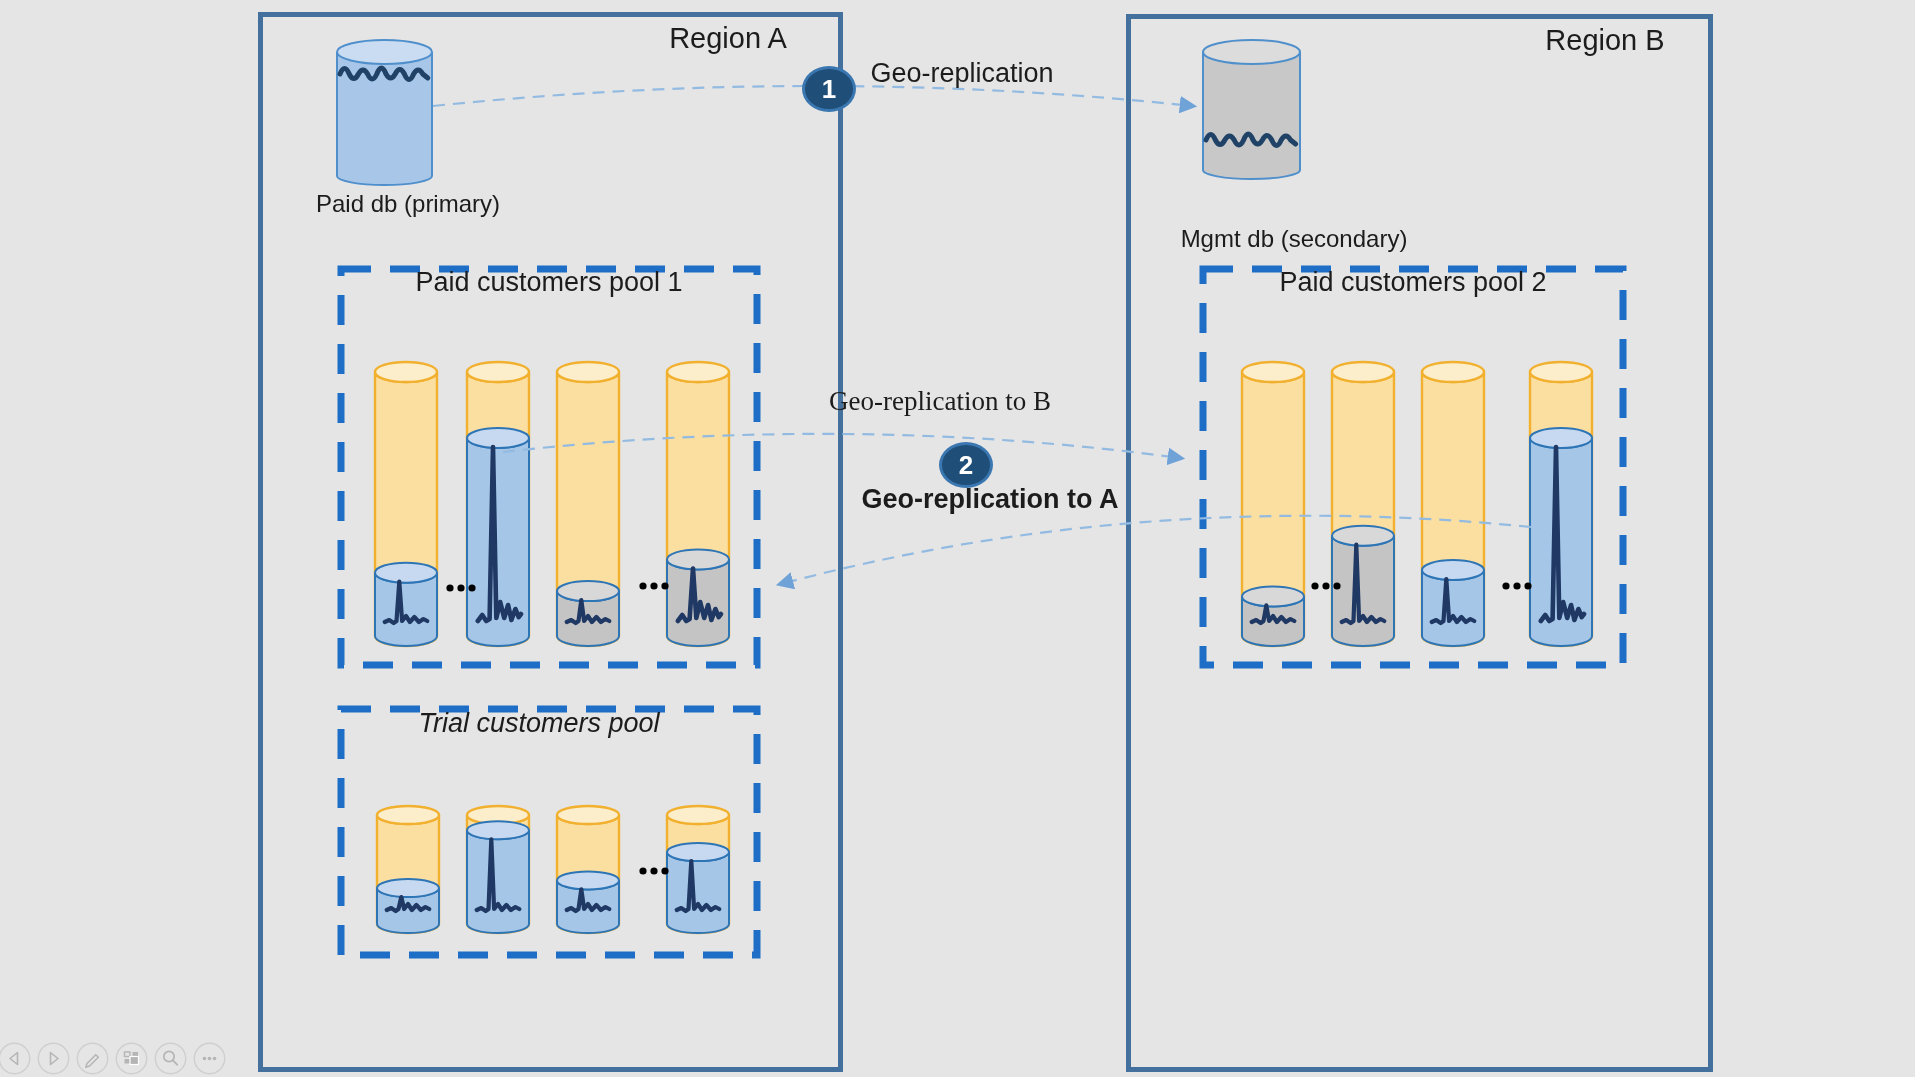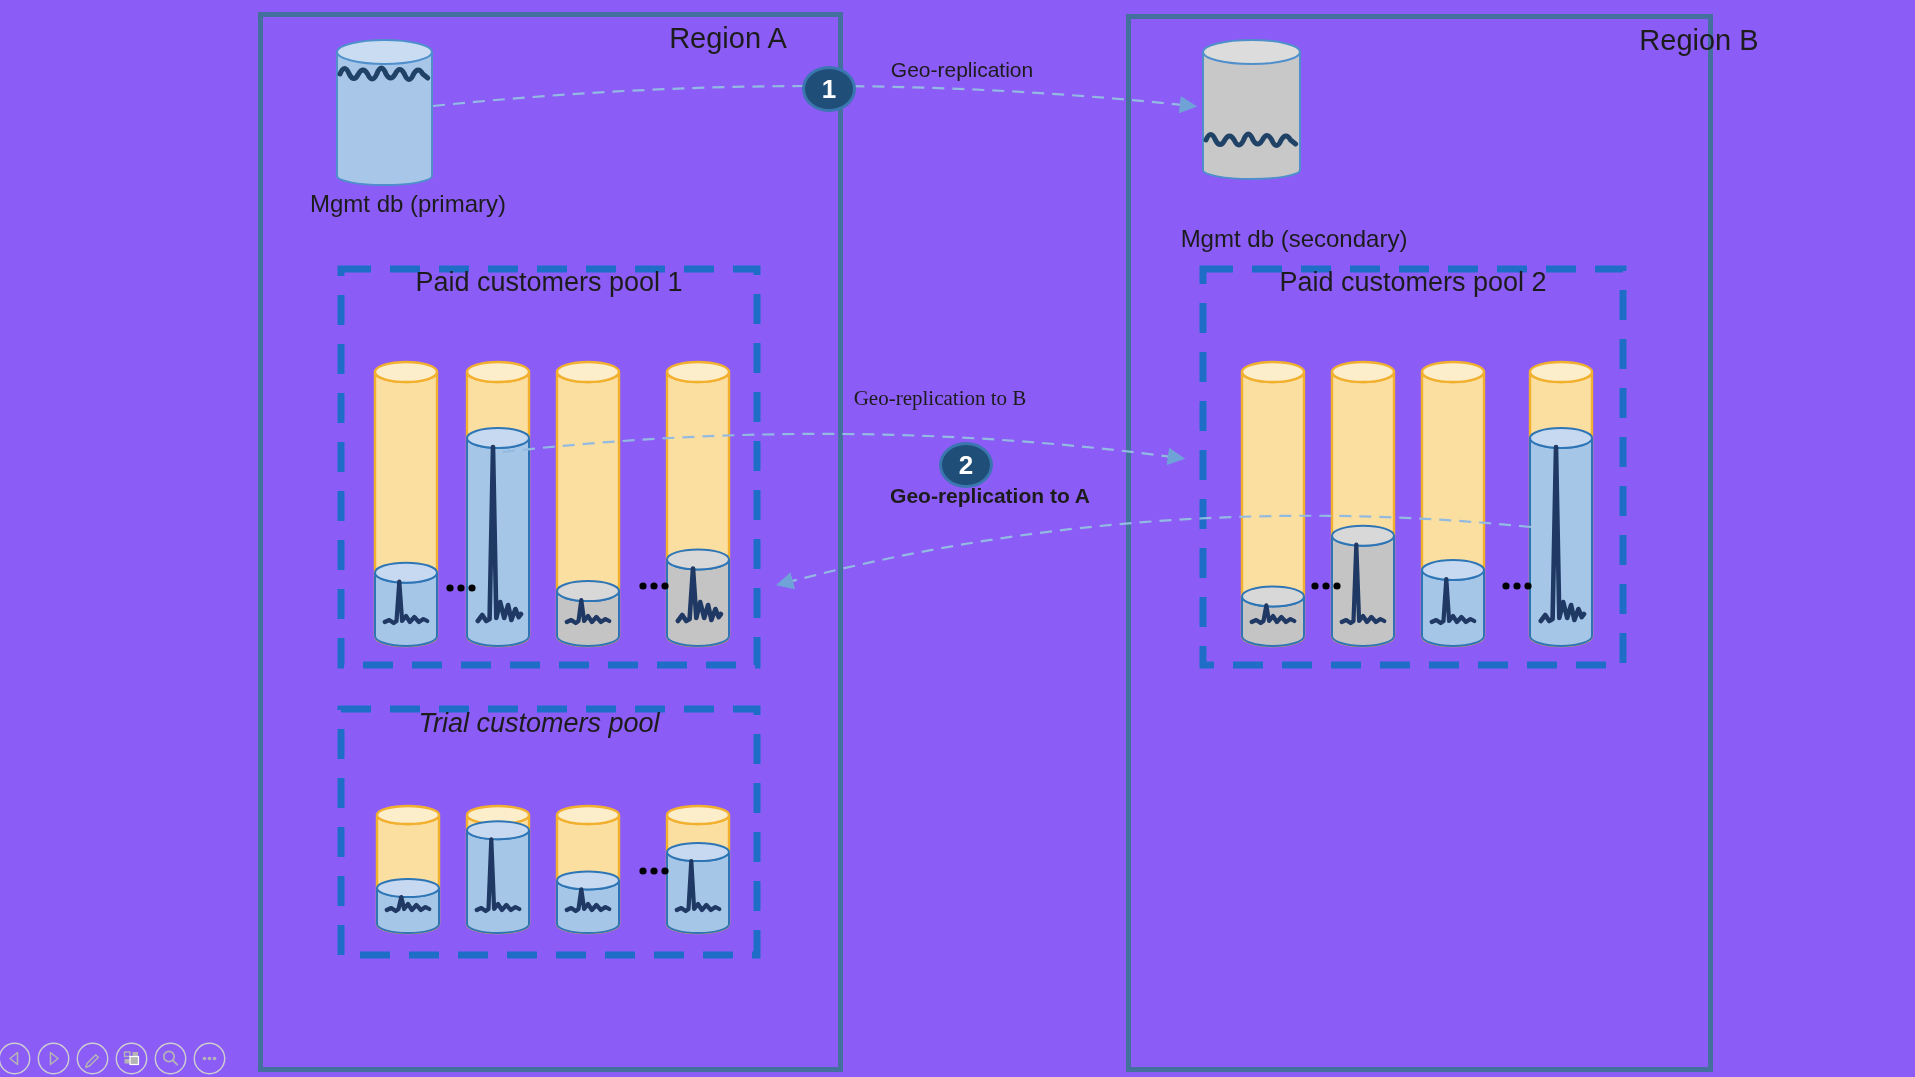--- a/index.html
+++ b/index.html
@@ -1,26 +1,26 @@
 <!DOCTYPE html>
 <html><head>
 <meta charset="utf-8">
 <style>
   html,body{margin:0;padding:0;background:#fff;}
   body{width:1915px;height:1077px;overflow:hidden;font-family:"Liberation Sans",sans-serif;}
-  .stage{position:relative;width:1915px;height:1077px;background:#8b5cf6;}
+  .stage{position:relative;width:1915px;height:1077px;background:#e5e5e5;}
   .region{position:absolute;border:5px solid #44709D;background:transparent;}
   #region-a{left:258px;top:12px;width:575px;height:1050px;}
   #region-b{left:1126px;top:14px;width:577px;height:1048px;}
   #diagram{position:absolute;left:0;top:0;width:1915px;height:1077px;}
   .lbl{position:absolute;transform:translateX(-50%);white-space:nowrap;color:#1C1C1C;}
   .region-title{font-size:29px;}
   .pool-title{font-size:27px;}
   .db-label{font-size:24px;}
-  .arrow-label{font-size:21px;}
+  .arrow-label{font-size:27px;}
   .badge{position:absolute;width:54px;height:46px;border-radius:50%;
          background:#1F4E79;border:3px solid #3A77B0;box-sizing:border-box;
          color:#fff;font-size:26px;font-weight:bold;
          display:flex;align-items:center;justify-content:center;}
   #badge-1{left:802px;top:66px;}
   #badge-2{left:939px;top:442px;}
   .controls{position:absolute;left:-2px;top:1042px;display:flex;gap:6px;}
   .ctl{width:33px;height:33px;padding:0;border:none;background:transparent;cursor:pointer;}
   .ctl svg{display:block;}
 </style>
@@ -159,23 +159,23 @@
         <circle cx="1506" cy="586" r="3.6" fill="#000"></circle>
         <circle cx="1517" cy="586" r="3.6" fill="#000"></circle>
         <circle cx="1528" cy="586" r="3.6" fill="#000"></circle>
       </g>
       <path d="M433 106 Q818 66 1192 106" fill="none" stroke="#93BBE2" stroke-width="2.2" stroke-dasharray="12 8" marker-end="url(#ah)"></path>
       <path d="M503 452 Q848 413 1180 458" fill="none" stroke="#93BBE2" stroke-width="2.2" stroke-dasharray="12 8" marker-end="url(#ah)"></path>
       <path d="M1531 527 Q1140 488 781 584" fill="none" stroke="#93BBE2" stroke-width="2.2" stroke-dasharray="12 8" marker-end="url(#ah)"></path>
     </svg>
 
   <div class="lbl region-title" style="left:728px;top:22px;">Region A</div>
-  <div class="lbl region-title" style="left:1699px;top:24px;">Region B</div>
-
-  <div class="lbl db-label" style="left:408px;top:190px;">Mgmt db (primary)</div>
+  <div class="lbl region-title" style="left:1605px;top:24px;">Region B</div>
+
+  <div class="lbl db-label" style="left:408px;top:190px;">Paid db (primary)</div>
   <div class="lbl db-label" style="left:1294px;top:189px;margin-top:36px;">Mgmt db (secondary)</div>
 
   <div class="lbl arrow-label" style="left:962px;top:58px;">Geo-replication</div>
   <div class="lbl arrow-label" style="left:940px;top:386px;font-family:Liberation Serif, serif;">Geo-replication to B</div>
   <div class="lbl arrow-label" style="left:990px;top:484px;font-weight:bold;">Geo-replication to A</div>
 
   <div class="lbl pool-title" style="left:549px;top:267px;">Paid customers pool 1</div>
   <div class="lbl pool-title" style="left:539px;top:708px;font-style:italic;">Trial customers pool</div>
   <div class="lbl pool-title" style="left:1413px;top:267px;">Paid customers pool 2</div>
 

